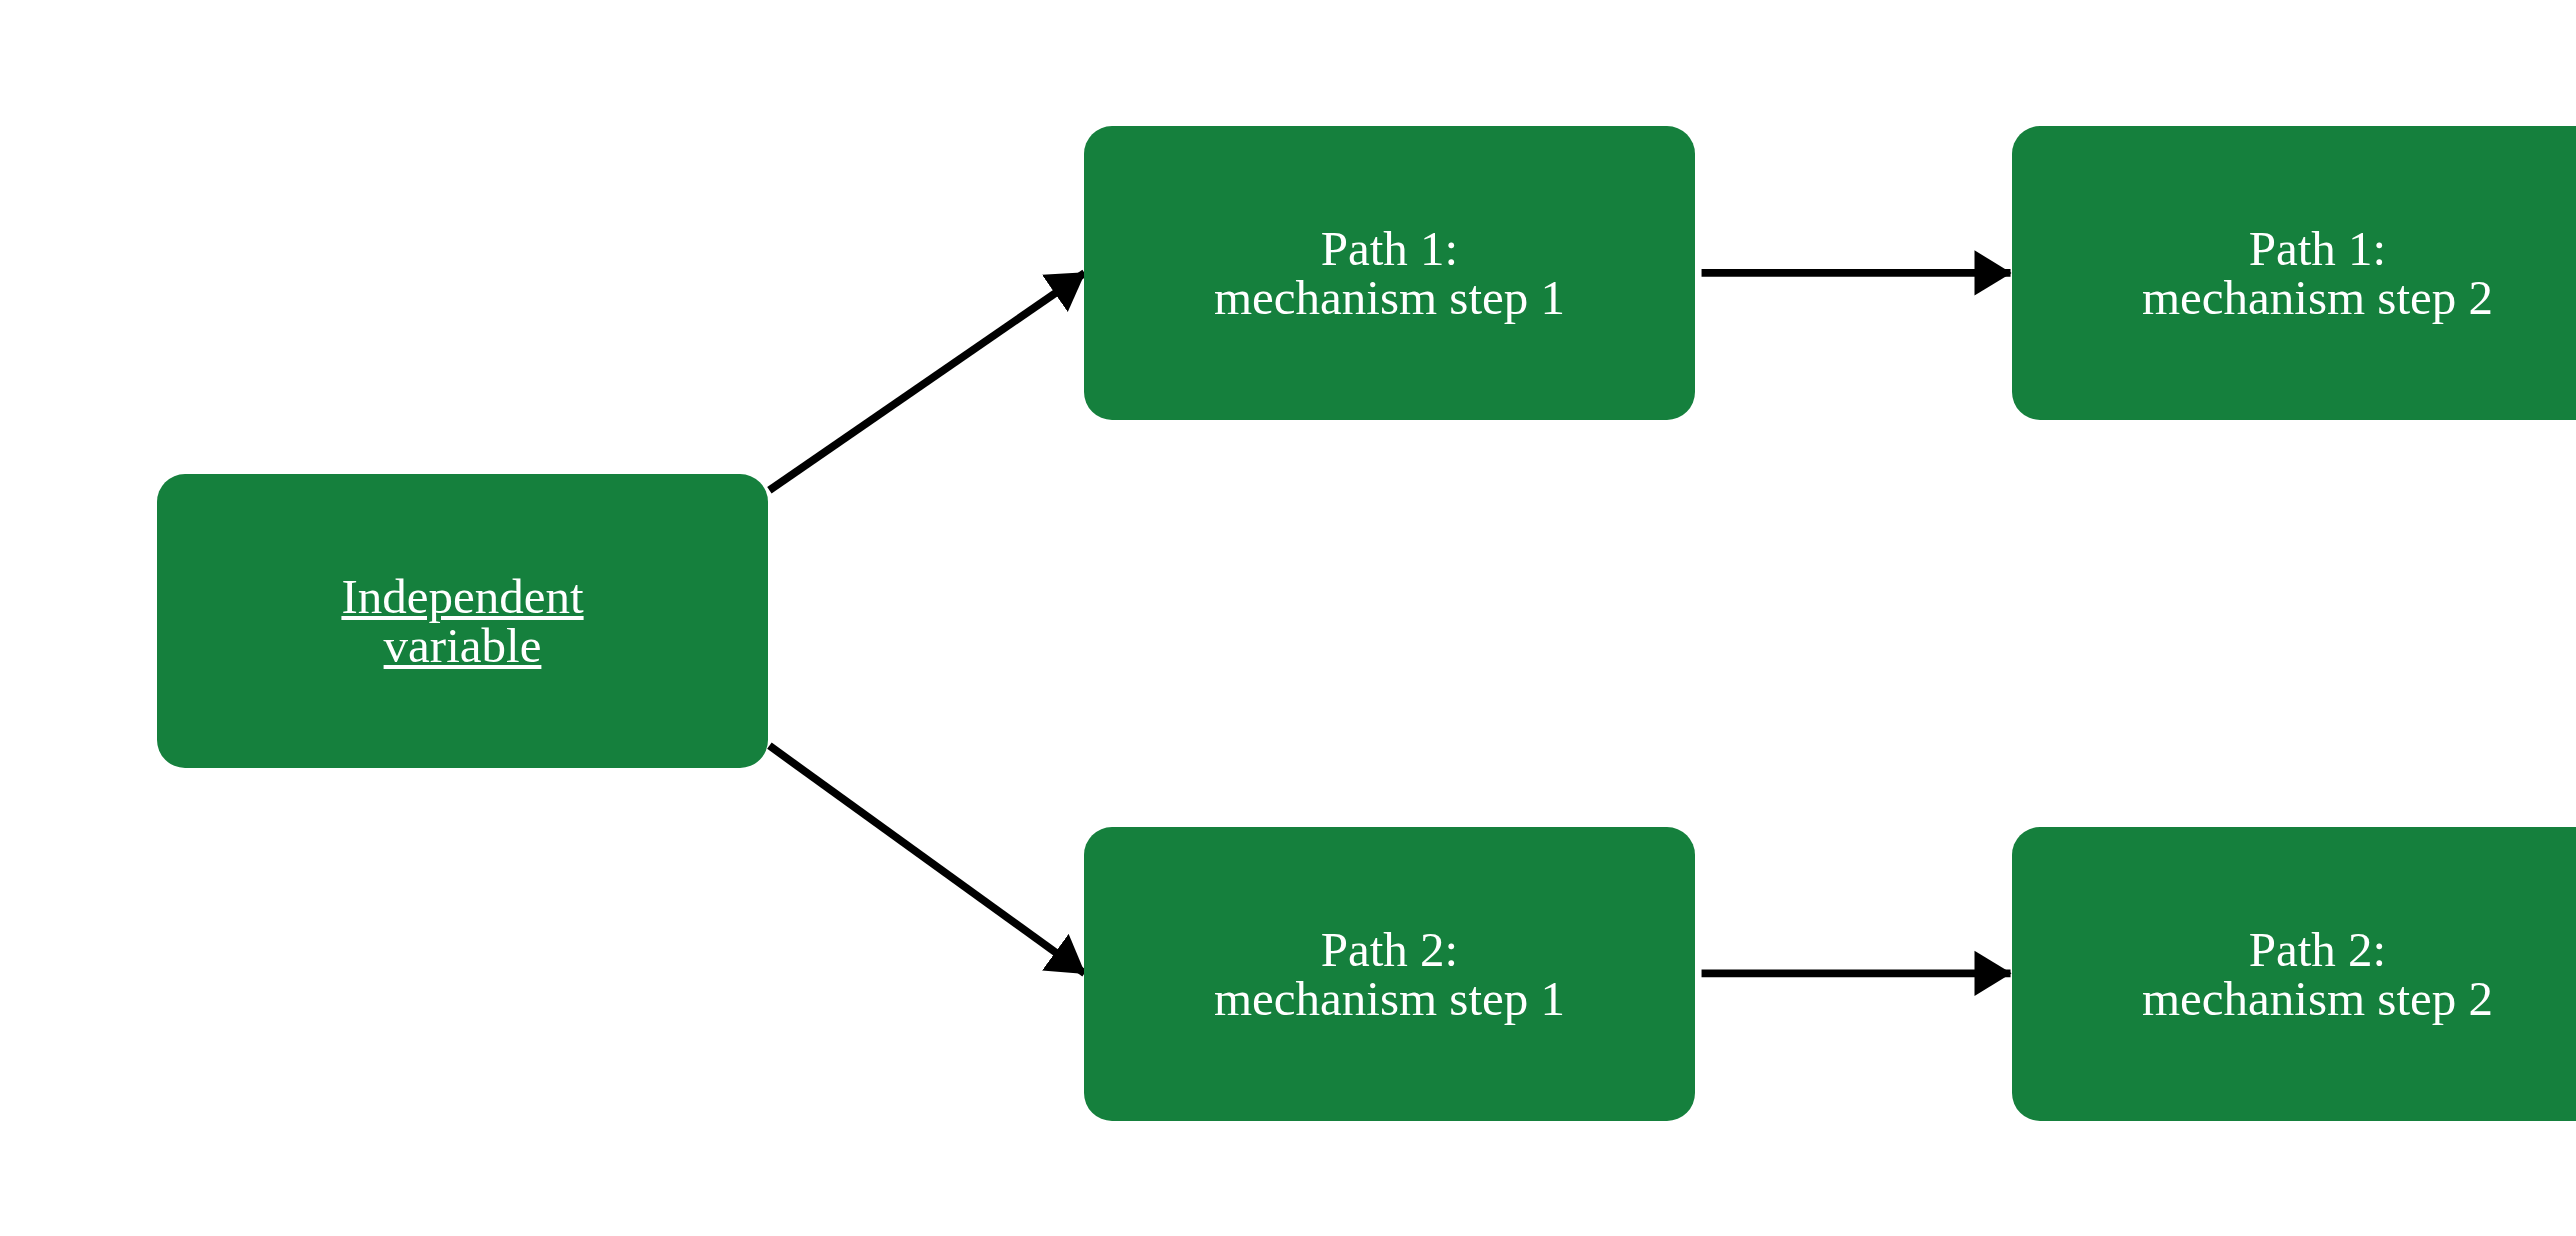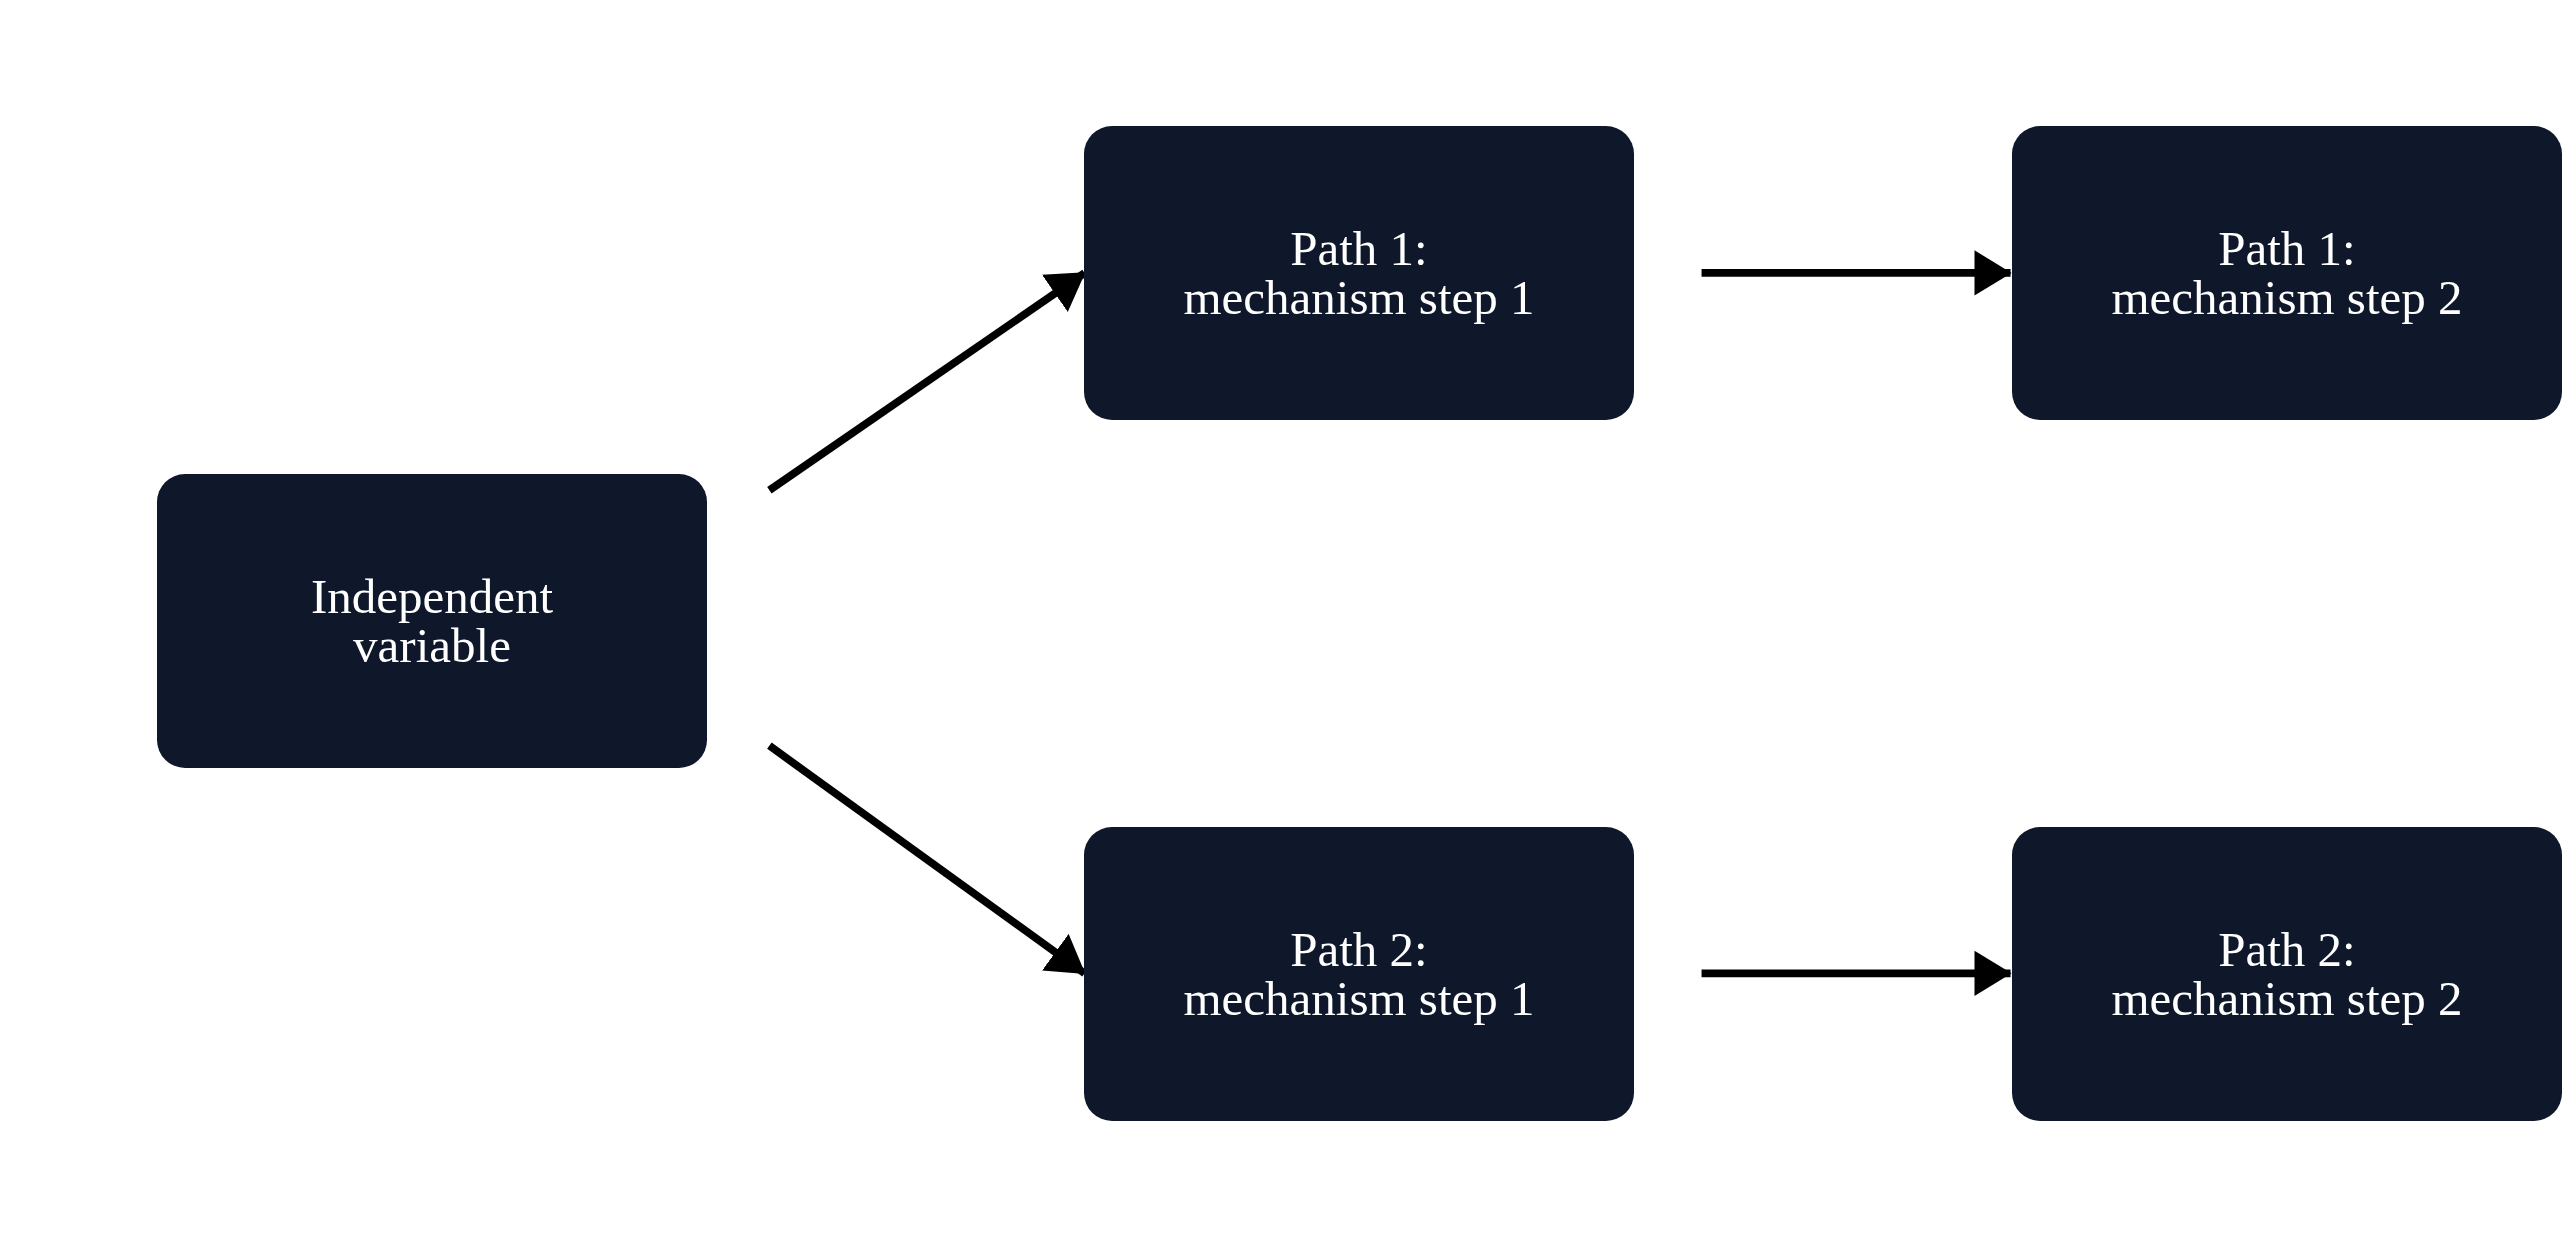--- a/index.html
+++ b/index.html
@@ -18,36 +18,36 @@
   svg.edges {
     position: absolute;
     left: 0;
     top: 0;
     width: 3709px;
     height: 1236px;
     display: block;
   }
   .node {
     position: absolute;
-    width: 550px;
+    width: 611px;
     height: 294px;
-    background: #0f172a;
+    background: #15803d;
     border-radius: 28px;
     display: flex;
     align-items: center;
     justify-content: center;
     text-align: center;
     color: #ffffff;
   }
   .node-label {
     font-size: 49px;
     line-height: 1.0;
     white-space: pre-line;
   }
-  .node-independent { left: 157px;  top: 474px; }
+  .node-independent { left: 157px;  top: 474px; text-decoration: underline; }
   .node-p1s1        { left: 1084px; top: 126px; }
   .node-p1s2        { left: 2012px; top: 126px; }
   .node-p2s1        { left: 1084px; top: 827px; }
   .node-p2s2        { left: 2012px; top: 827px; }
 </style>
 </head>
 <body>
 
 <div class="canvas">
 

